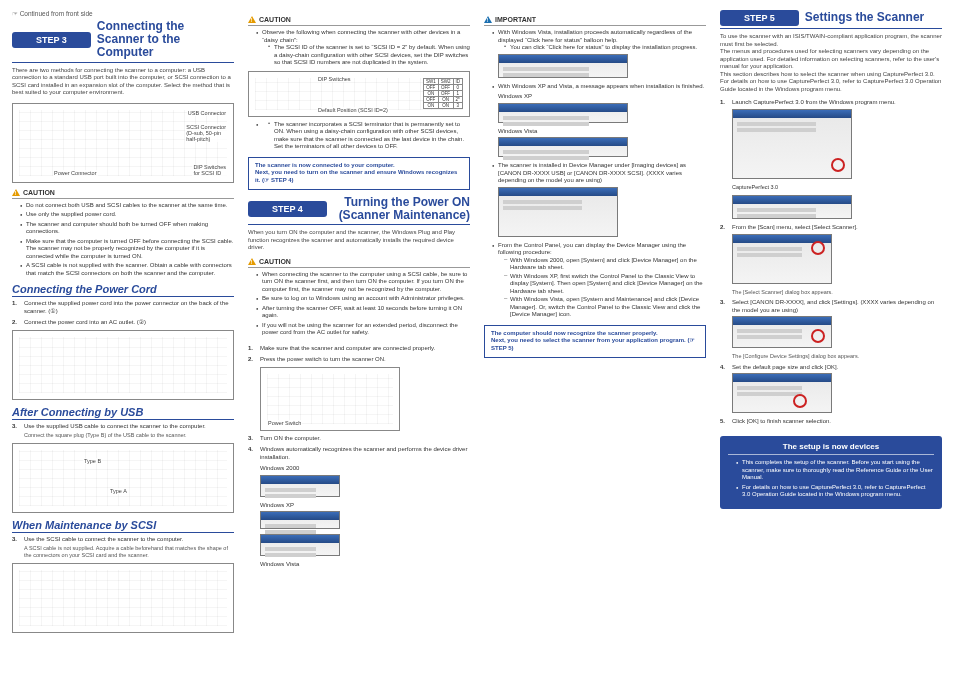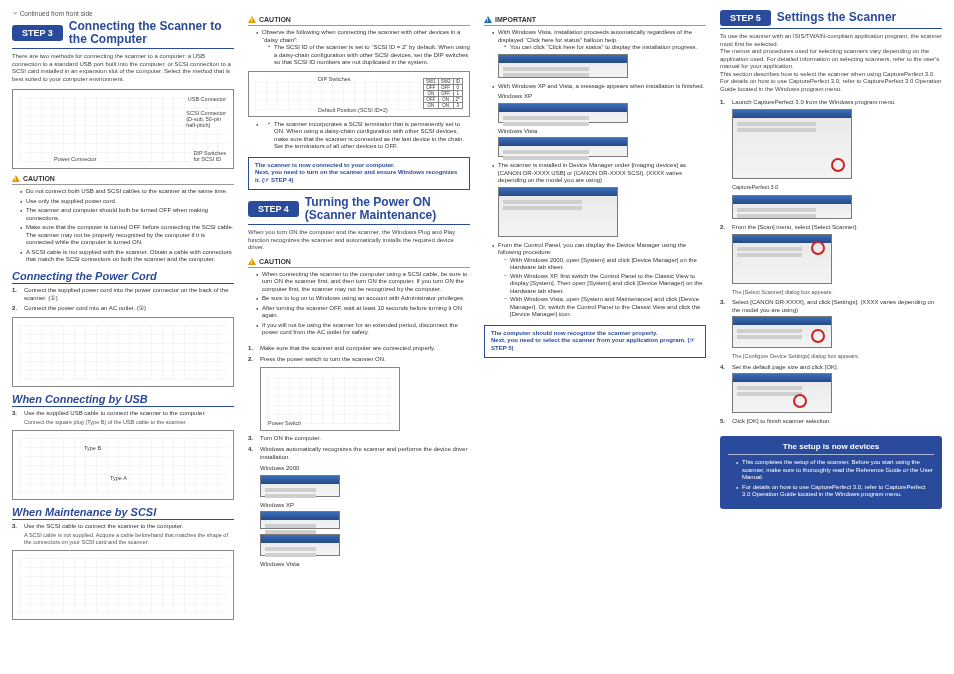--- a/index.html
+++ b/index.html
@@ -36,21 +36,21 @@
     gap: 6px;
     margin-bottom: 4px;
     border-bottom: 1px solid #2a4b9b;
     padding-bottom: 2px;
   }
   .step-badge {
     background: #2a4b9b;
     color: #fff;
     font-weight: bold;
     font-size: 9px;
-    padding: 3px 10px;
+    padding: 3px 24px;
     border-radius: 3px;
     white-space: nowrap;
   }
   .step-title {
     color: #2a4b9b;
     font-size: 12px;
     font-weight: bold;
     line-height: 1.1;
   }
   .intro { font-size: 6px; color: #444; margin-bottom: 6px; line-height: 1.25; }
@@ -229,21 +229,21 @@
       <li>A SCSI cable is not supplied with the scanner. Obtain a cable with connectors that match the SCSI connectors on both the scanner and the computer.</li>
     </ul>
 
     <div class="sub-h">Connecting the Power Cord</div>
     <ol class="nums">
       <li><span class="n">1.</span><span>Connect the supplied power cord into the power connector on the back of the scanner. (①)</span></li>
       <li><span class="n">2.</span><span>Connect the power cord into an AC outlet. (②)</span></li>
     </ol>
     <div class="diagram"></div>
 
-    <div class="sub-h">When Connecting by USB</div>
+    <div class="sub-h">After Connecting by USB</div>
     <ol class="nums">
       <li><span class="n">3.</span><span>Use the supplied USB cable to connect the scanner to the computer.</span>
         <div style="font-size:5.5px;color:#555;margin-top:1px;">Connect the square plug (Type B) of the USB cable to the scanner.</div>
       </li>
     </ol>
     <div class="diagram">
       <span class="diag-label" style="left:70px;top:14px;">Type B</span>
       <span class="diag-label" style="left:96px;top:44px;">Type A</span>
     </div>
 
@@ -306,21 +306,21 @@
       <li style="list-style:none;">
         <ul class="sub">
             <li>The scanner incorporates a SCSI terminator that is permanently set to ON. When using a daisy-chain configuration with other SCSI devices, make sure that the scanner is connected as the last device in the chain. Set the terminators of all other devices to OFF.</li>
           </ul>
       </li>
     </ul>
 
     <div class="bluebox" style="white-space:pre-line;"><b>The scanner is now connected to your computer.
 Next, you need to turn on the scanner and ensure Windows recognizes it. (☞ STEP 4)</b></div>
 
-    <div class="step-header" style="">
+    <div class="step-header" style="text-align:right;">
       <span class="step-badge">STEP 4</span>
       <span class="step-title">Turning the Power ON (Scanner Maintenance)</span>
     </div>
     <div class="intro">When you turn ON the computer and the scanner, the Windows Plug and Play function recognizes the scanner and automatically installs the required device driver.</div>
 
     <div class="caution-label">
         <span class="tri"></span>
         <span>CAUTION</span>
       </div>
     <div class="caution-rule"></div>

